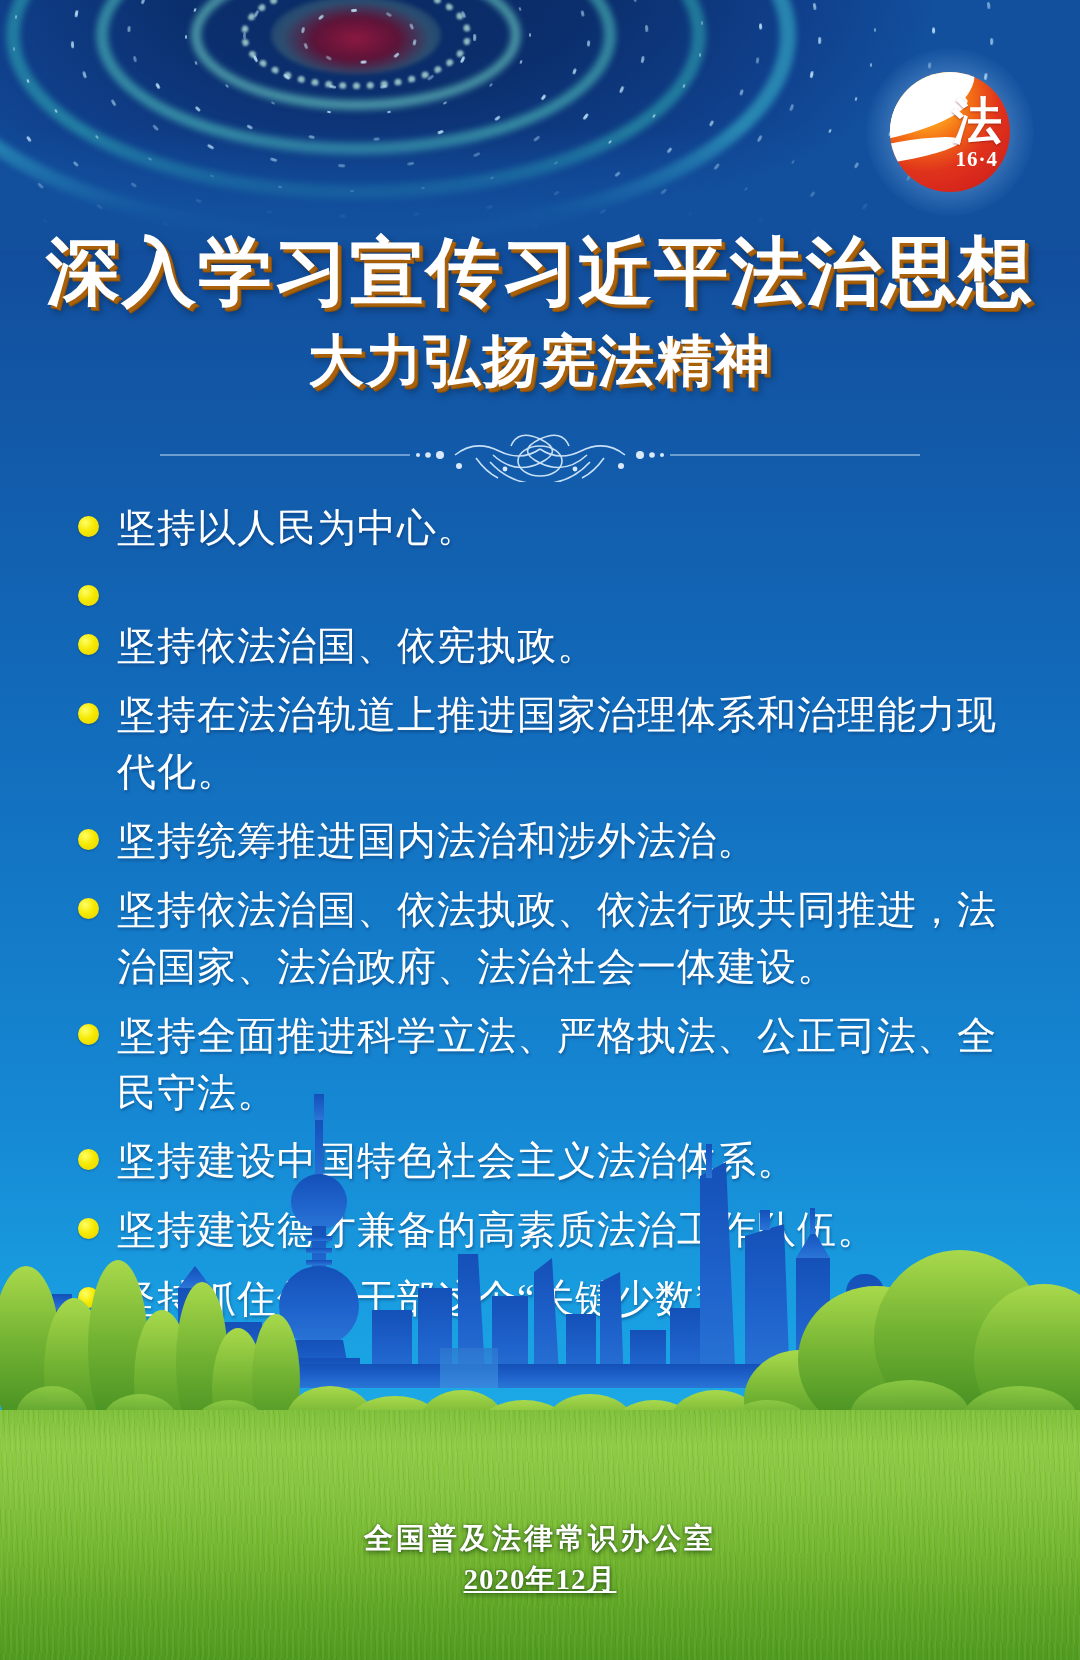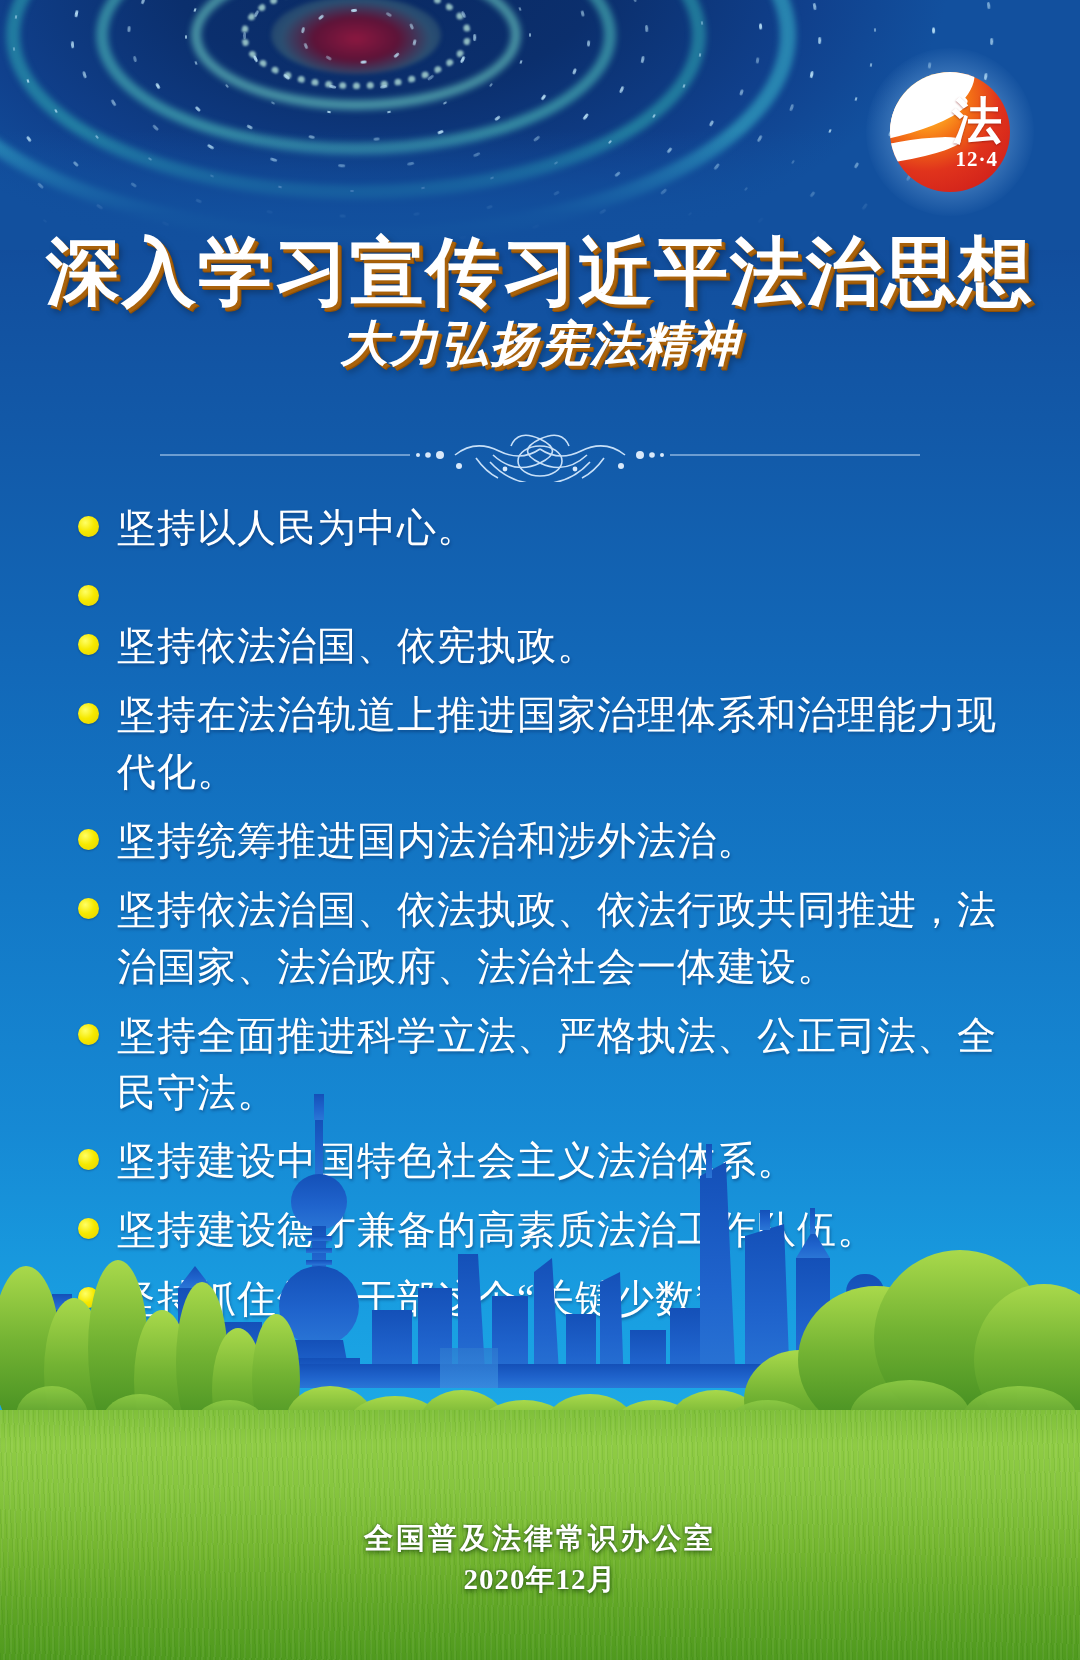--- a/index.html
+++ b/index.html
@@ -123,21 +123,21 @@
     font-weight:700;
     color:#ffffff;
     letter-spacing:2px;
     line-height:1.18;
     text-shadow:
        3px 3px 0 #a8610a,
        4px 4px 0 #8e4f06,
        5px 6px 7px rgba(0,0,0,.35);
   }
   .title-line.l1 { font-size:74px; }
-  .title-line.l2 { font-size:48px; margin-top:0;font-style:italic; }
+  .title-line.l2 { font-size:56px; margin-top:13px; }
 
   
   .divider {
     position:absolute; left:0; top:428px; width:100%;
     display:flex; align-items:center; justify-content:center;
   }
   .divider svg { display:block; }
 
   
   .list {
@@ -194,21 +194,21 @@
 
   
   .footer {
     position:absolute; left:0; bottom:60px; width:100%;
     text-align:center;
     font-family:"Liberation Serif","DejaVu Serif",serif;
     color:#ffffff;
     text-shadow:0 2px 5px rgba(20,60,10,.7), 0 0 2px rgba(20,60,10,.6);
   }
   .footer div { font-size:29px; line-height:1.42; font-weight:700; letter-spacing:3px; }
-  .footer .fdate { letter-spacing:1px; }
+  .footer .fdate { letter-spacing:1px;text-decoration:underline; }
 </style>
 </head>
 <body>
 
 <div id="poster">
 
   <div class="ceiling">
     <div class="ceiling-base"></div>
     <div class="ring r1"></div>
     <div class="ring r2"></div>
@@ -360,21 +360,21 @@
     <div class="ceiling-fade"></div>
   </div>
 
   <div class="logo-wrap">
     <div class="logo-glow"></div>
     <div class="logo-circle">
       <div class="logo-swoosh sw1"></div>
       <div class="logo-swoosh sw2"></div>
       <div class="logo-swoosh sw3"></div>
       <span class="logo-char">法</span>
-      <span class="logo-date">12·4</span>
+      <span class="logo-date">16·4</span>
     </div>
   </div>
 
   <div class="title-block">
     <div class="title-line l1">深入学习宣传习近平法治思想</div>
     <div class="title-line l2">大力弘扬宪法精神</div>
   </div>
 
   <div class="divider">
     <svg width="760" height="54" viewBox="0 0 760 54">

